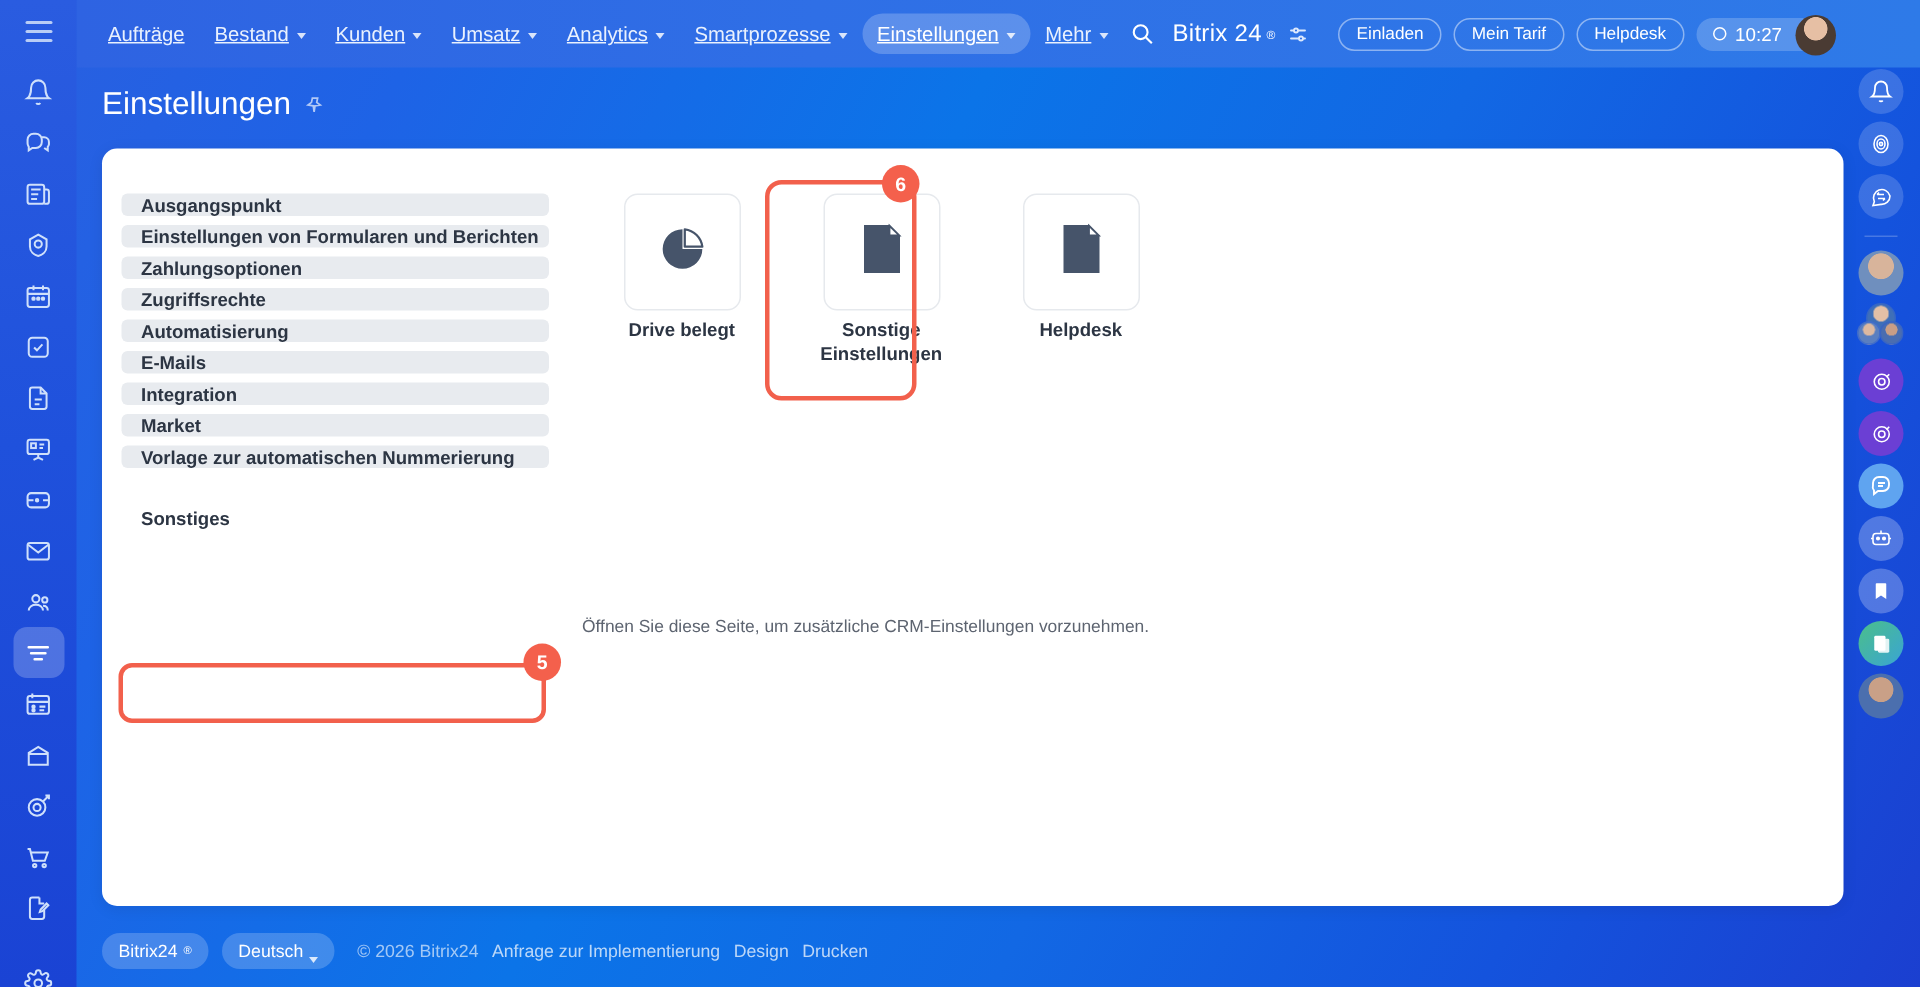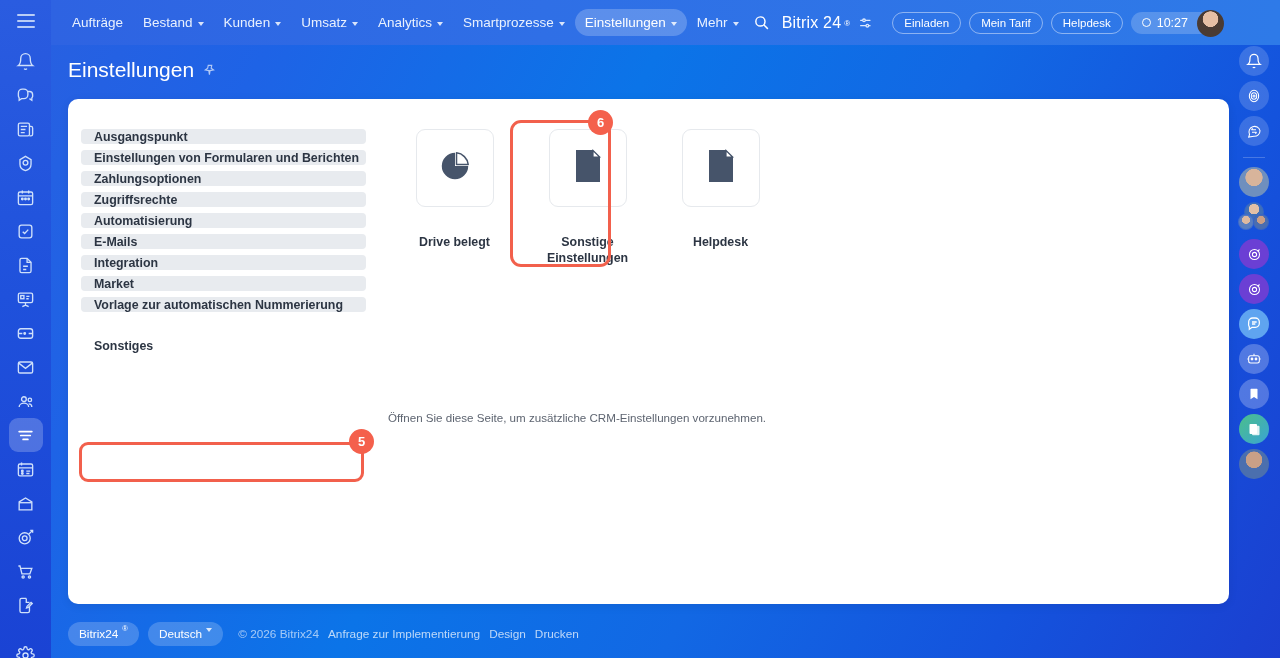--- a/index.html
+++ b/index.html
@@ -64,21 +64,21 @@
 
   
   #topnav {
     position:absolute; left:51px; top:0; right:0; height: 45px;
     display:flex; align-items:center; z-index: 5;
     background: linear-gradient(90deg,#2e63e2 0%, #2f6fe6 40%, #2e7ae8 100%);
   }
   .nav-items { display:flex; align-items:center; gap: 0px; margin-left: 11px; }
   .nav-item {
     color:#e9f1fe; font-size: 13.5px; padding: 6px 10px; border-radius: 16px;
-    white-space:nowrap; cursor:pointer; display:flex; align-items:center; gap:5px;
+    white-space:nowrap; cursor:pointer; display:flex; align-items:center; gap:5px;text-decoration:underline;
   }
   .nav-item.active { background: rgba(255,255,255,0.22); color:#ffffff; }
   .caret { width:0;height:0; border-left:3.5px solid transparent; border-right:3.5px solid transparent;
            border-top:4px solid rgba(255,255,255,0.82); display:inline-block; position:relative; top:1px;}
   .nav-right { margin-left:auto; display:flex; align-items:center; gap:8px; padding-right: 58px; }
   .brand { color:#fff; font-size: 16px; letter-spacing:0.2px; display:flex; align-items:flex-end; gap:3px;}
   .brand sup { font-size: 8px; position:relative; top:-4px; }
   .pillbtn {
     border:1px solid rgba(255,255,255,0.45); color:#fff; font-size: 11.5px;
     padding: 4px 11px; border-radius: 14px; cursor:pointer; white-space:nowrap;
@@ -127,40 +127,40 @@
   }
 
   
   #tiles { position:absolute; left: 320px; top: 30px; display:flex; gap: 0; }
   .tile { width: 133px; display:flex; flex-direction:column; align-items:center; cursor:pointer; }
   .tile .box {
     width: 78px; height: 78px; border:1px solid #e6e9ed; border-radius: 9px;
     background:#fff; display:flex; align-items:center; justify-content:center;
   }
   .tile .lbl {
-    margin-top: 28px; font-size: 12.4px; font-weight:700; color:#2c3543;
+    margin-top: 6px; font-size: 12.4px; font-weight:700; color:#2c3543;
     text-align:center; line-height: 1.25; white-space:pre-line;
   }
   #tiles-hl {
     position:absolute; left: 442px; top: 21px; width: 101px; height: 147px;
     border: 3px solid #f2604c; border-radius: 11px; pointer-events:none;
   }
   #tiles-badge { position:absolute; left: 520px; top: 11px; }
 
   #hint {
     position:absolute; left: 320px; top: 312px; font-size: 11.6px; color:#5d6470;
   }
 
   
   #footer {
     position:absolute; left: 68px; bottom: 12px; display:flex; align-items:center; gap: 9px; z-index:4;
   }
   .f-pill {
     background: rgba(255,255,255,0.2); color:#fff; font-size: 11.8px;
-    padding: 5px 11px; border-radius: 14px; display:flex; align-items:flex-start; gap:4px; cursor:pointer;
+    padding: 5px 11px; border-radius: 14px; display:flex; align-items:flex-end; gap:4px; cursor:pointer;
   }
   .f-pill sup { font-size:7.5px; position:relative; top:-3px;}
   .f-link { color: rgba(255,255,255,0.72); font-size: 11.8px; cursor:pointer; white-space:nowrap;}
   .f-copy { color: rgba(255,255,255,0.62); font-size: 11.8px; margin-left: 6px;}
 </style>
 </head>
 <body>
 
 <div id="left-rail">
   <div class="burger">

